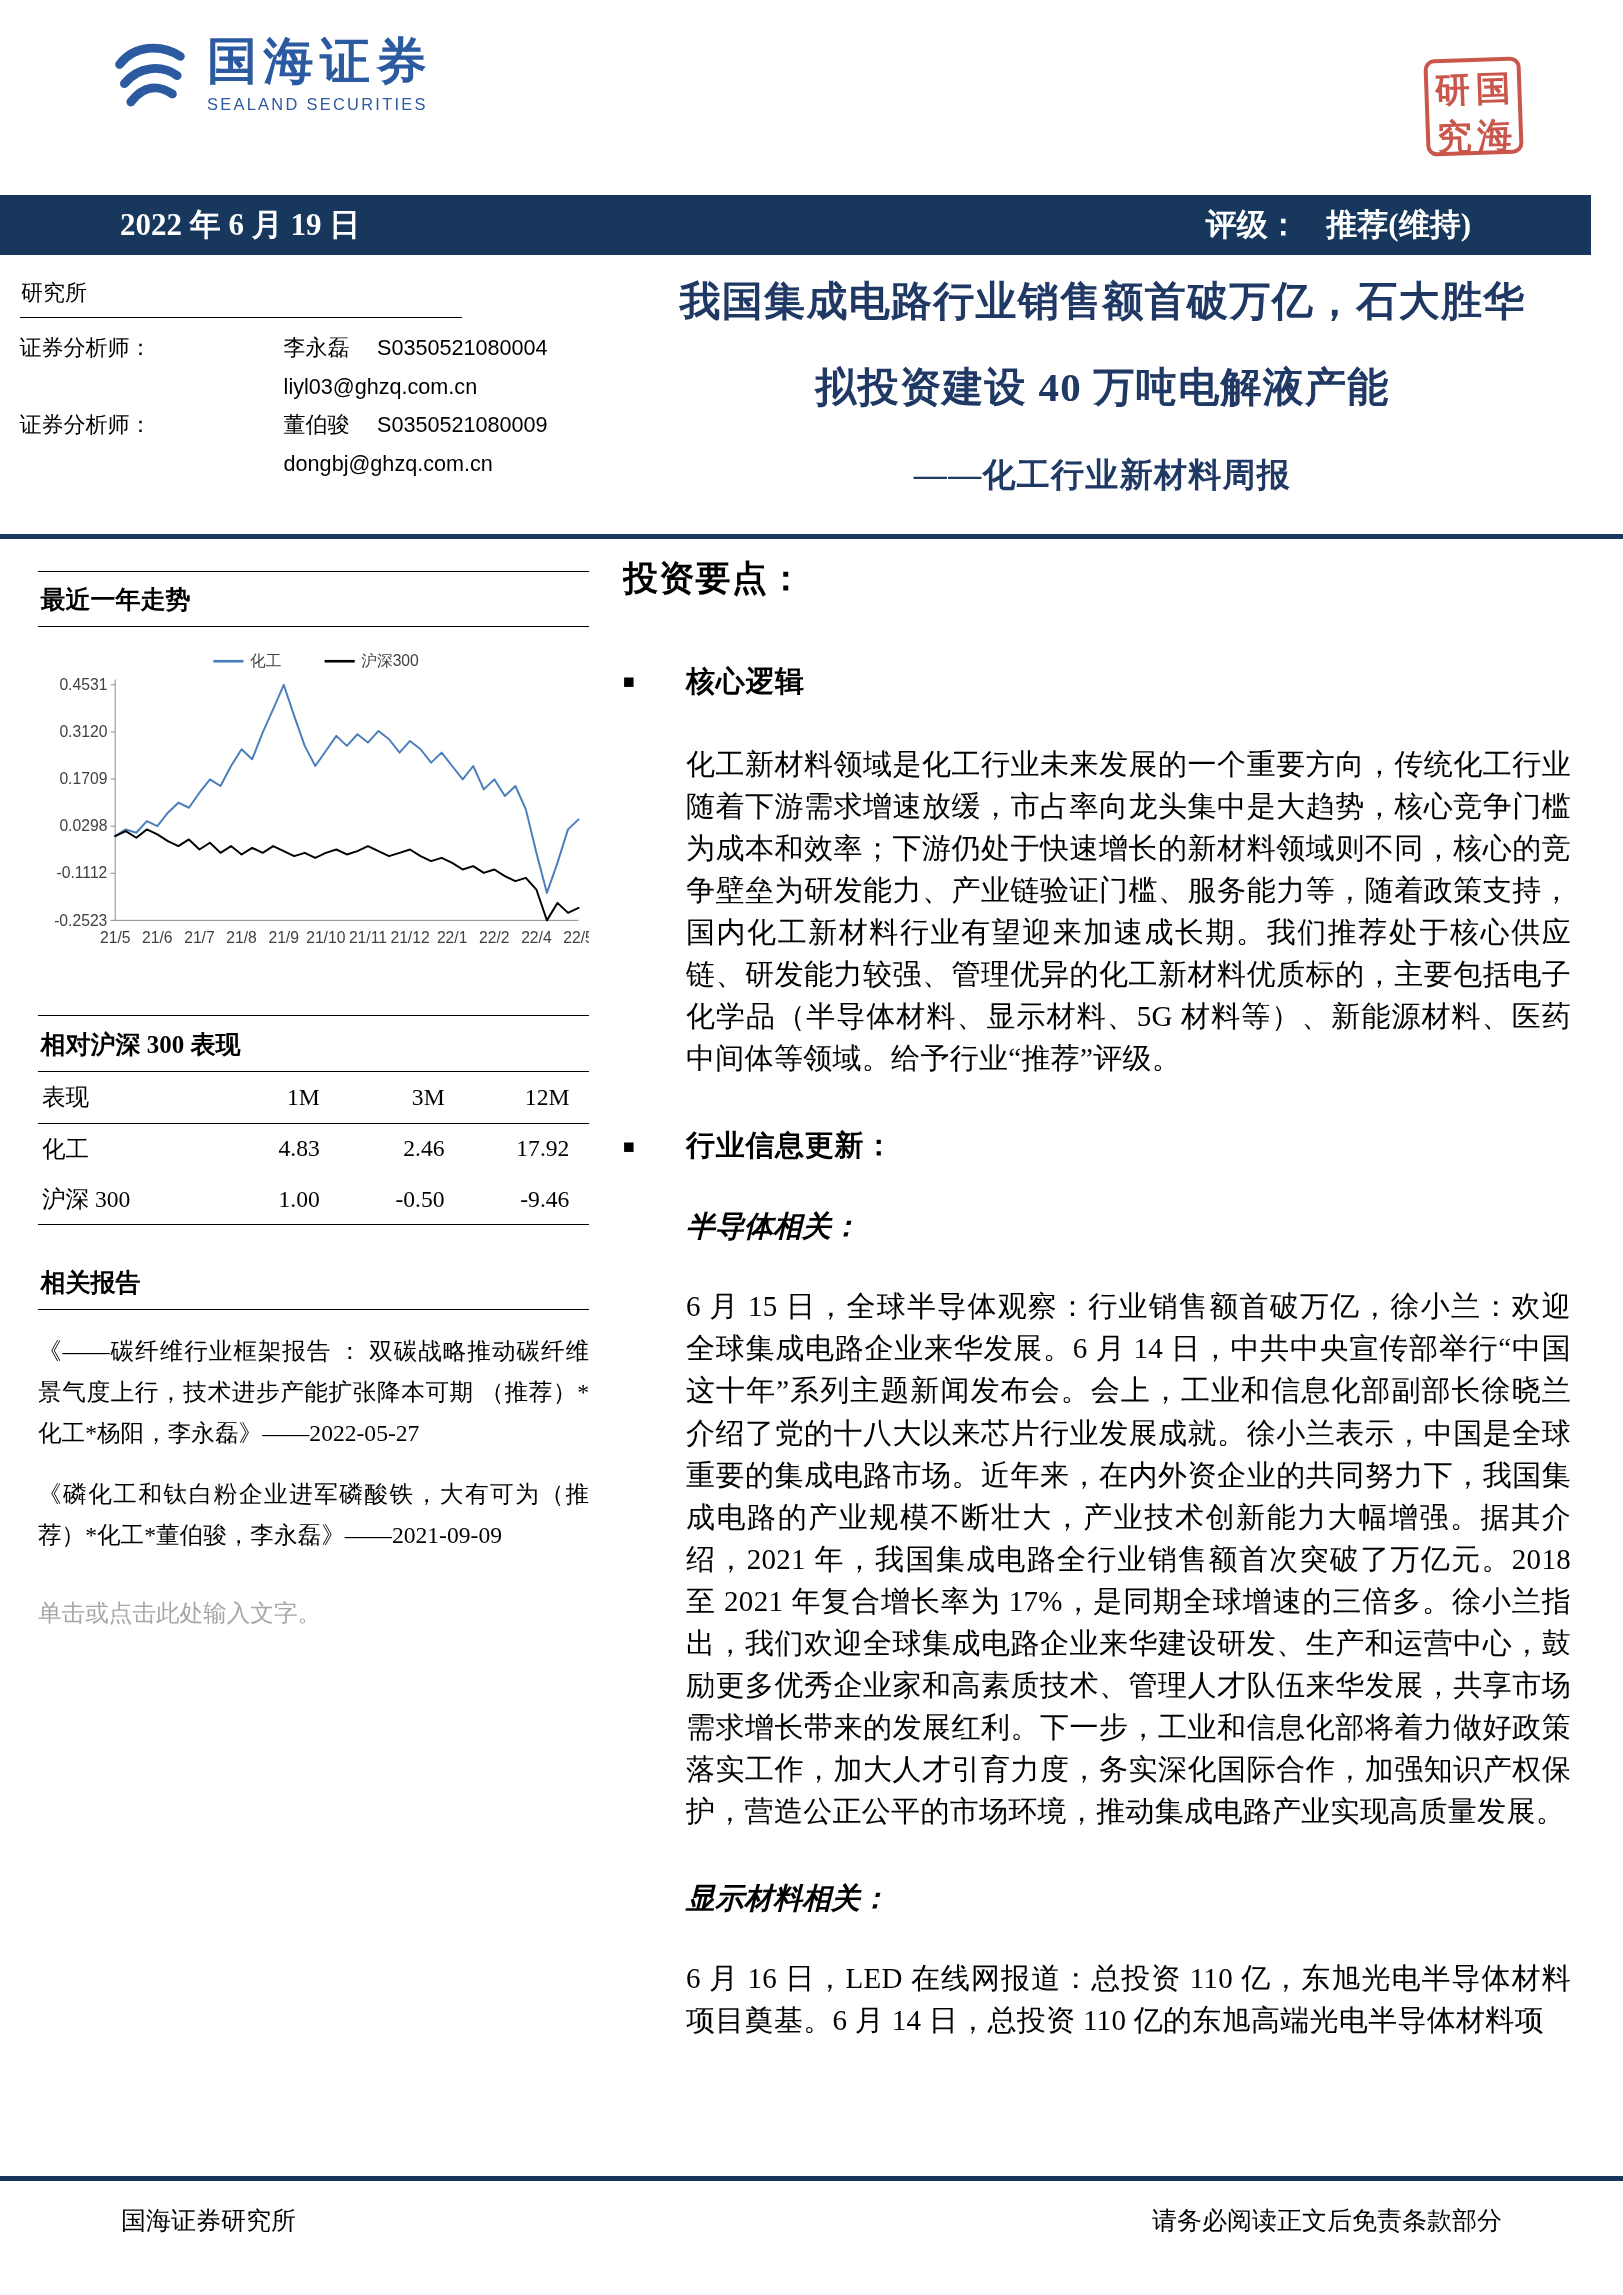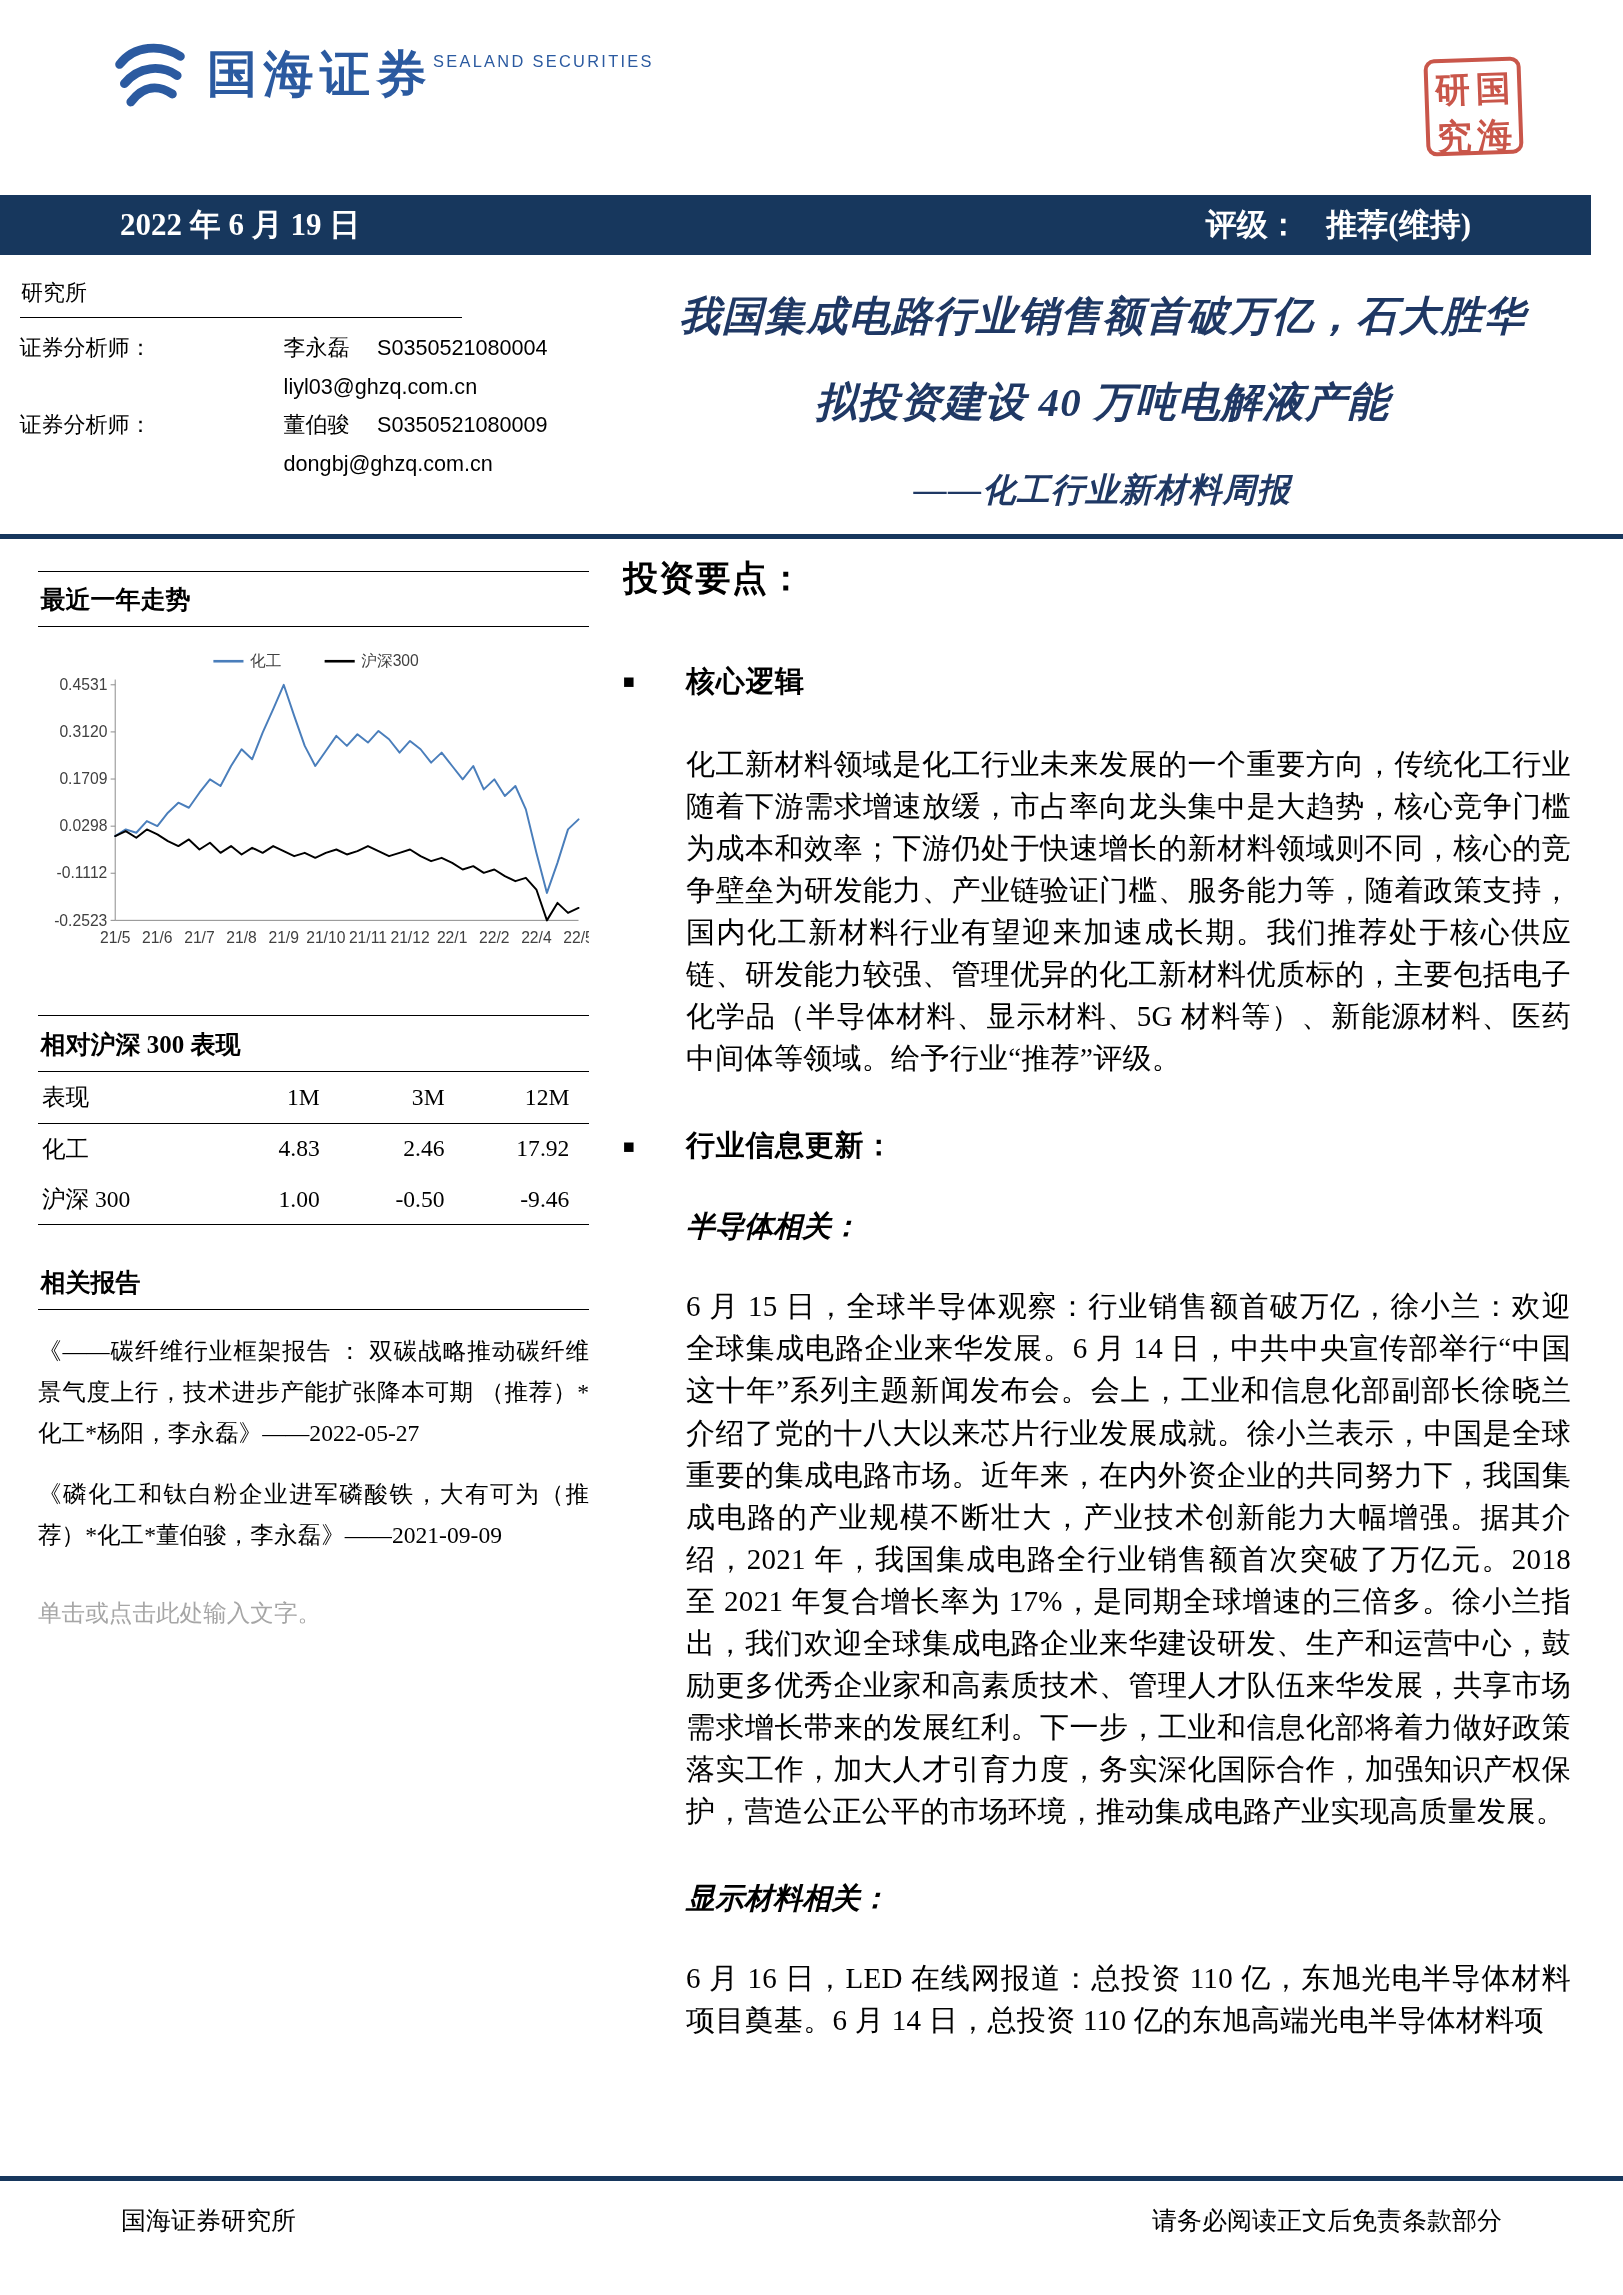--- a/index.html
+++ b/index.html
@@ -13,21 +13,21 @@
     position: relative;
     width: 1623px;
     height: 2295px;
     background: #ffffff;
     overflow: hidden;
   }
 
   
   .logo { position: absolute; top: 34px; left: 110px; display: flex; align-items: center; gap: 17px; }
   .logo-mark { width: 80px; height: 80px; display: block; }
-  .logo-text { display: flex; }
+  .logo-text { display: flex; flex-direction: column; }
   .logo-cn { font-size: 50px; font-weight: bold; color: #2B5AA0; letter-spacing: 6.5px; line-height: 1.1; }
   .logo-en { font-size: 16.4px; color: #2B5AA0; letter-spacing: 2.3px; margin-top: 5.2px; font-family: "Liberation Sans", sans-serif; }
 
   .seal {
     position: absolute; top: 58px; left: 1425px;
     width: 97px; height: 97px;
     border: 4.6px solid #C0392B; border-radius: 10.5px;
     display: grid; grid-template-columns: 1fr 1fr;
     align-items: center; justify-items: center;
     color: #C0392B; font-size: 35px; font-weight: bold;
@@ -53,21 +53,21 @@
   .dept { width: 442px; padding: 2.6px 1.3px 9.2px 1.3px; border-bottom: 1.3px solid #000; }
   .analyst-grid {
     margin-top: 15.7px; display: grid;
     grid-template-columns: 264px 1fr;
     row-gap: 10.5px; align-items: baseline;
   }
   .an-name { margin-right: 22px; }
   .an-id, .an-email { font-family: "Liberation Sans", sans-serif; font-size: 21.6px; }
 
   
-  .title-block { position: absolute; top: 289px; left: 615px; width: 975px; text-align: center; color: #1F3864; font-style: italic; }
+  .title-block { position: absolute; top: 274px; left: 615px; width: 975px; text-align: center; color: #1F3864; }
   .t-line { font-size: 41px; font-weight: bold; letter-spacing: 1.3px; }
   .t-line + .t-line { margin-top: 31px; }
   .t-sub { margin-top: 38px; font-size: 33px; font-weight: bold; letter-spacing: 1.3px; }
 
   .header-rule { position: absolute; top: 534px; left: 0; width: 1623px; height: 4.6px; background: #17375D; }
 
   
   .left-col { position: absolute; top: 571px; left: 38px; width: 551px; }
   .chart-head {
     border-top: 1.3px solid #000; border-bottom: 1.3px solid #000;

